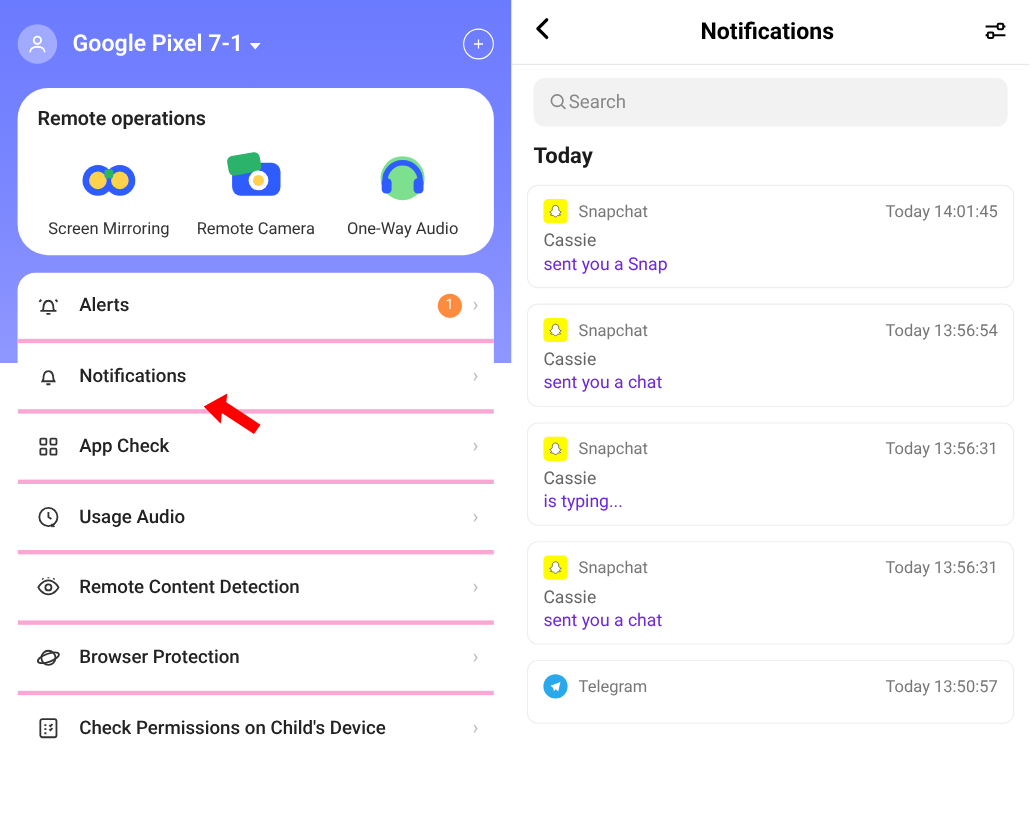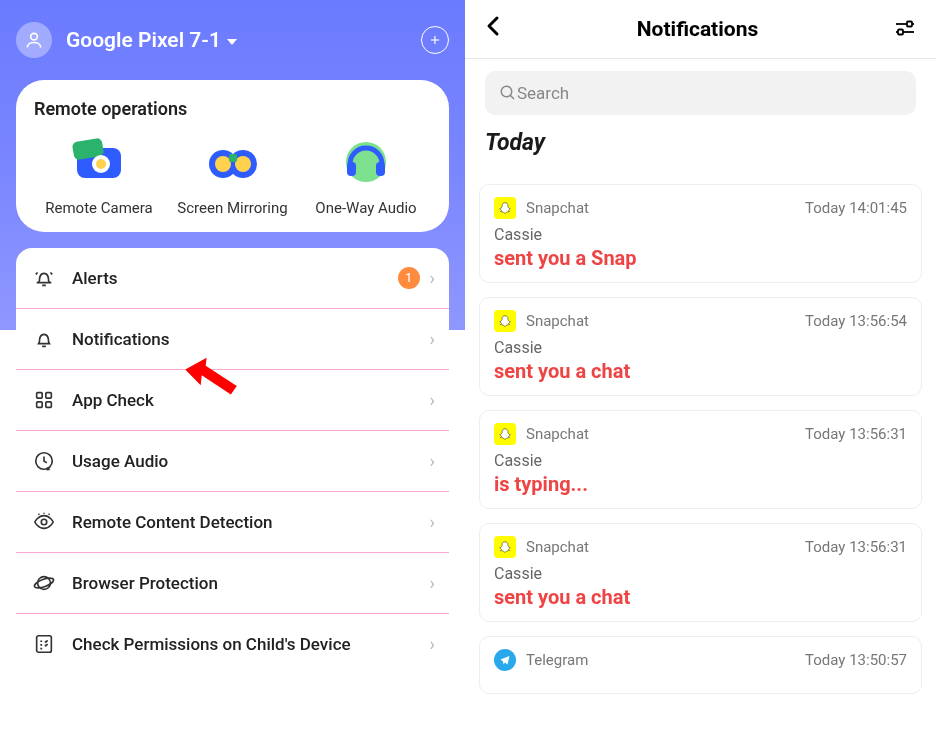--- a/index.html
+++ b/index.html
@@ -19,49 +19,49 @@
   .plus-circle { width: 28px; height: 28px; border: 1.6px solid #fff; border-radius: 50%; display: flex; align-items: center; justify-content: center; color: #fff; font-size: 18px; }
 
   .remote-card { background: #fff; border-radius: 28px; padding: 18px 18px 14px 18px; margin-bottom: 16px; }
   .remote-title { font-size: 18px; font-weight: 600; color: #222; margin-bottom: 10px; }
   .remote-row { display: flex; justify-content: space-between; }
   .remote-item { width: 130px; display: flex; flex-direction: column; align-items: center; gap: 6px; }
   .remote-icon-wrap { width: 64px; height: 64px; display: flex; align-items: center; justify-content: center; }
   .remote-label { font-size: 15px; color: #333; text-align: center; line-height: 1.25; }
 
   .menu-card { background: #fff; border-radius: 16px; overflow: hidden; }
-  .menu-item { display: flex; align-items: center; padding: 16px 14px 16px 14px; border-bottom: 1px solid #f9a8d4; }
+  .menu-item { display: flex; align-items: center; padding: 16px 14px 16px 14px; border-bottom: 4px solid #f9a8d4; }
   .menu-item:last-child { border-bottom: none; }
   .menu-icon { width: 28px; height: 28px; margin-right: 14px; display: flex; align-items: center; justify-content: center; flex-shrink: 0; }
   .menu-label { flex: 1; font-size: 17px; color: #222; font-weight: 500; }
   .badge-count { width: 22px; height: 22px; border-radius: 50%; background: #ff8c3e; color: #fff; font-size: 13px; display: flex; align-items: center; justify-content: center; margin-right: 10px; }
   .chevron { color: #bbb; font-size: 18px; }
 
   .arrow-annotation { position: absolute; z-index: 5; pointer-events: none; }
 
   
   .right-header { height: 58px; display: flex; align-items: center; justify-content: space-between; padding: 0 20px; }
   .back-chevron { font-size: 24px; font-weight: 700; color: #000; }
   .right-title { font-size: 21px; font-weight: 700; color: #000; }
   .filter-icon { width: 22px; height: 22px; display: flex; align-items: center; justify-content: center; }
   .hr { border: none; border-top: 1px solid #e6e6e6; }
 
   .search-bar { margin: 12px 20px 14px 20px; background: #f2f2f2; border-radius: 10px; height: 44px; display: flex; align-items: center; padding: 0 14px; }
   .search-bar input { border: none; outline: none; background: transparent; font-size: 17px; color: #333; flex: 1; }
   .search-bar input::placeholder { color: #888; }
 
-  .section-label { padding: 0 20px; font-size: 23px; font-weight: 700; color: #1a1a1a; margin-bottom: 18px; font-style: italic; }
+  .section-label { padding: 0 20px; font-size: 20px; font-weight: 700; color: #1a1a1a; margin-bottom: 5px; }
 
   .notif-list { padding: 10px 14px 0 14px; display: flex; flex-direction: column; gap: 14px; }
   .notif-card { border: 1px solid #eee; border-radius: 10px; padding: 12px 14px; }
   .notif-top { display: flex; align-items: center; justify-content: space-between; margin-bottom: 6px; }
   .notif-app { display: flex; align-items: center; gap: 10px; font-size: 15px; color: #777; }
   .notif-time { font-size: 15px; color: #777; }
   .notif-sender { font-size: 16px; color: #666; margin-bottom: 2px; }
-  .notif-body { font-size: 20px; color: #ef4444; font-weight: bold; }
+  .notif-body { font-size: 16px; color: #6d28d9; }
 
   .snap-icon { width: 22px; height: 22px; background: #fffc00; border-radius: 4px; display: flex; align-items: center; justify-content: center; }
   .tg-icon { width: 22px; height: 22px; background: #29a9eb; border-radius: 50%; display: flex; align-items: center; justify-content: center; }
 </style>
 </head>
 <body>
 
 <div class="left-panel">
   <div class="gradient-bg"></div>
   <div class="left-content">
@@ -83,46 +83,46 @@
         <svg width="14" height="14" viewBox="0 0 24 24" fill="none" stroke="#fff" stroke-width="2">
             <line x1="12" y1="5" x2="12" y2="19"></line>
             <line x1="5" y1="12" x2="19" y2="12"></line>
           </svg>
       </div>
     </div>
 
     <div class="remote-card">
       <div class="remote-title">Remote operations</div>
       <div class="remote-row">
-        <div class="remote-item">
-          <div class="remote-icon-wrap">
-            <svg width="56" height="50" viewBox="0 0 56 50">
-              <rect x="6" y="12" width="44" height="30" rx="8" fill="#2f5cff"></rect>
-              <rect x="2" y="4" width="30" height="18" rx="5" fill="#2bb36b" transform="rotate(-10 17 13)"></rect>
-              <circle cx="30" cy="28" r="9" fill="#fff"></circle>
-              <circle cx="30" cy="28" r="5" fill="#ffd24d"></circle>
-            </svg>
-          </div>
-          <div class="remote-label">Remote Camera</div>
-        </div>
         <div class="remote-item">
           <div class="remote-icon-wrap">
             <svg width="56" height="50" viewBox="0 0 56 50">
               <circle cx="18" cy="28" r="14" fill="#2f5cff"></circle>
               <circle cx="38" cy="28" r="14" fill="#2f5cff"></circle>
               <circle cx="18" cy="28" r="8" fill="#ffd24d"></circle>
               <circle cx="38" cy="28" r="8" fill="#ffd24d"></circle>
               <rect x="24" y="18" width="8" height="8" rx="2" fill="#2bb36b"></rect>
             </svg>
           </div>
           <div class="remote-label">Screen Mirroring</div>
         </div>
         <div class="remote-item">
           <div class="remote-icon-wrap">
             <svg width="56" height="50" viewBox="0 0 56 50">
+              <rect x="6" y="12" width="44" height="30" rx="8" fill="#2f5cff"></rect>
+              <rect x="2" y="4" width="30" height="18" rx="5" fill="#2bb36b" transform="rotate(-10 17 13)"></rect>
+              <circle cx="30" cy="28" r="9" fill="#fff"></circle>
+              <circle cx="30" cy="28" r="5" fill="#ffd24d"></circle>
+            </svg>
+          </div>
+          <div class="remote-label">Remote Camera</div>
+        </div>
+        <div class="remote-item">
+          <div class="remote-icon-wrap">
+            <svg width="56" height="50" viewBox="0 0 56 50">
               <circle cx="28" cy="26" r="20" fill="#7de08f"></circle>
               <path d="M12 28 a16 16 0 0 1 32 0" stroke="#2f5cff" stroke-width="5" fill="none"></path>
               <rect x="9" y="26" width="9" height="14" rx="4" fill="#2f5cff"></rect>
               <rect x="38" y="26" width="9" height="14" rx="4" fill="#2f5cff"></rect>
             </svg>
           </div>
           <div class="remote-label">One-Way Audio</div>
         </div>
       </div>
     </div>

